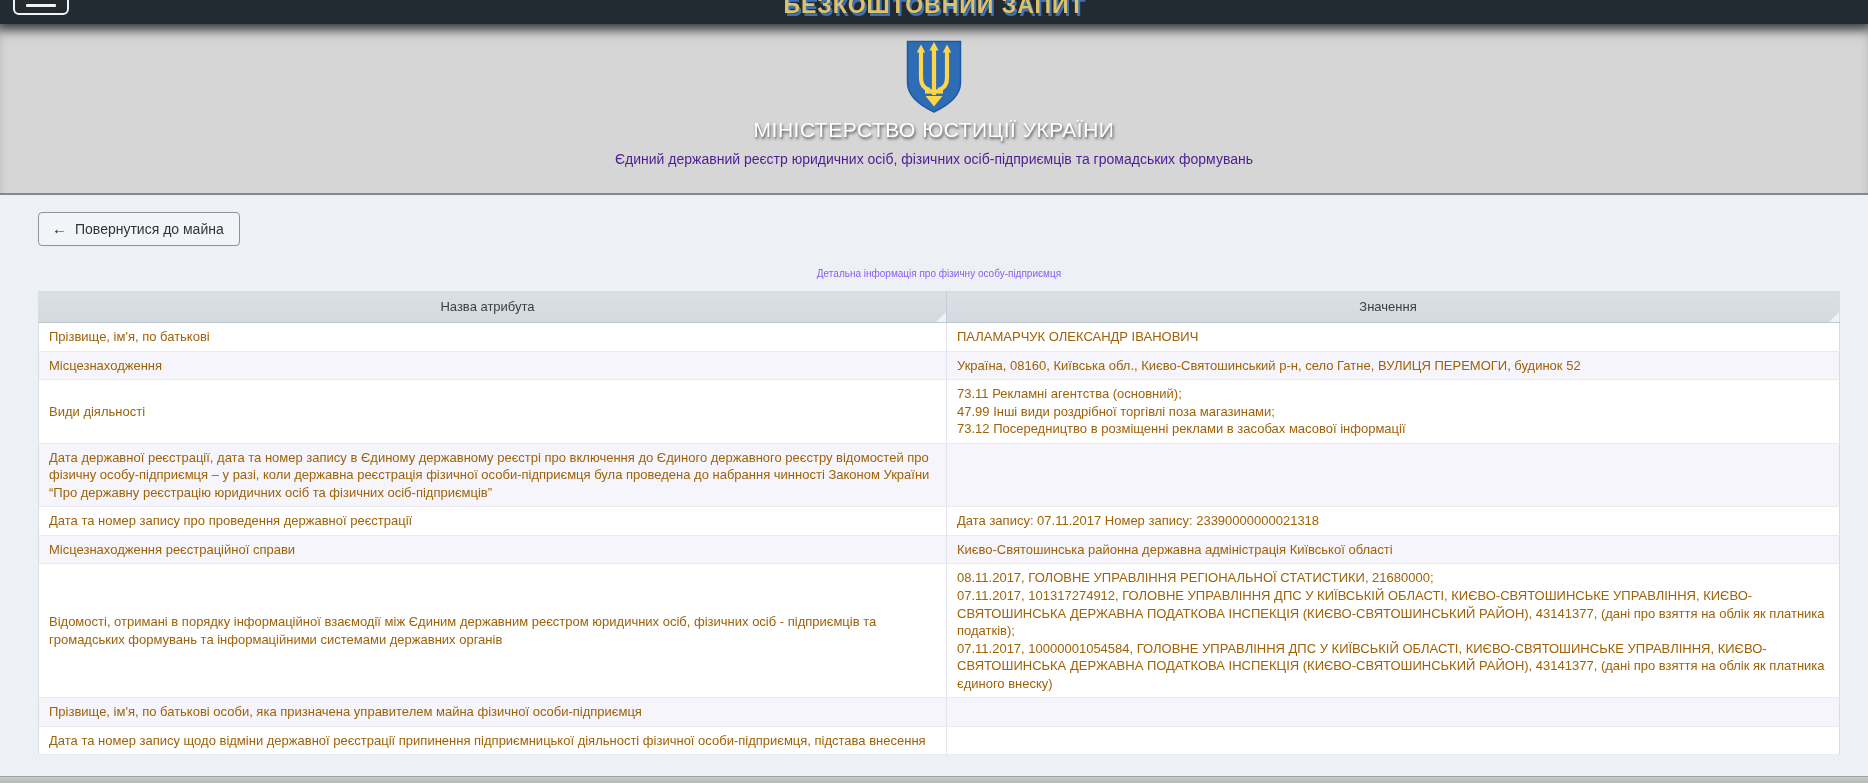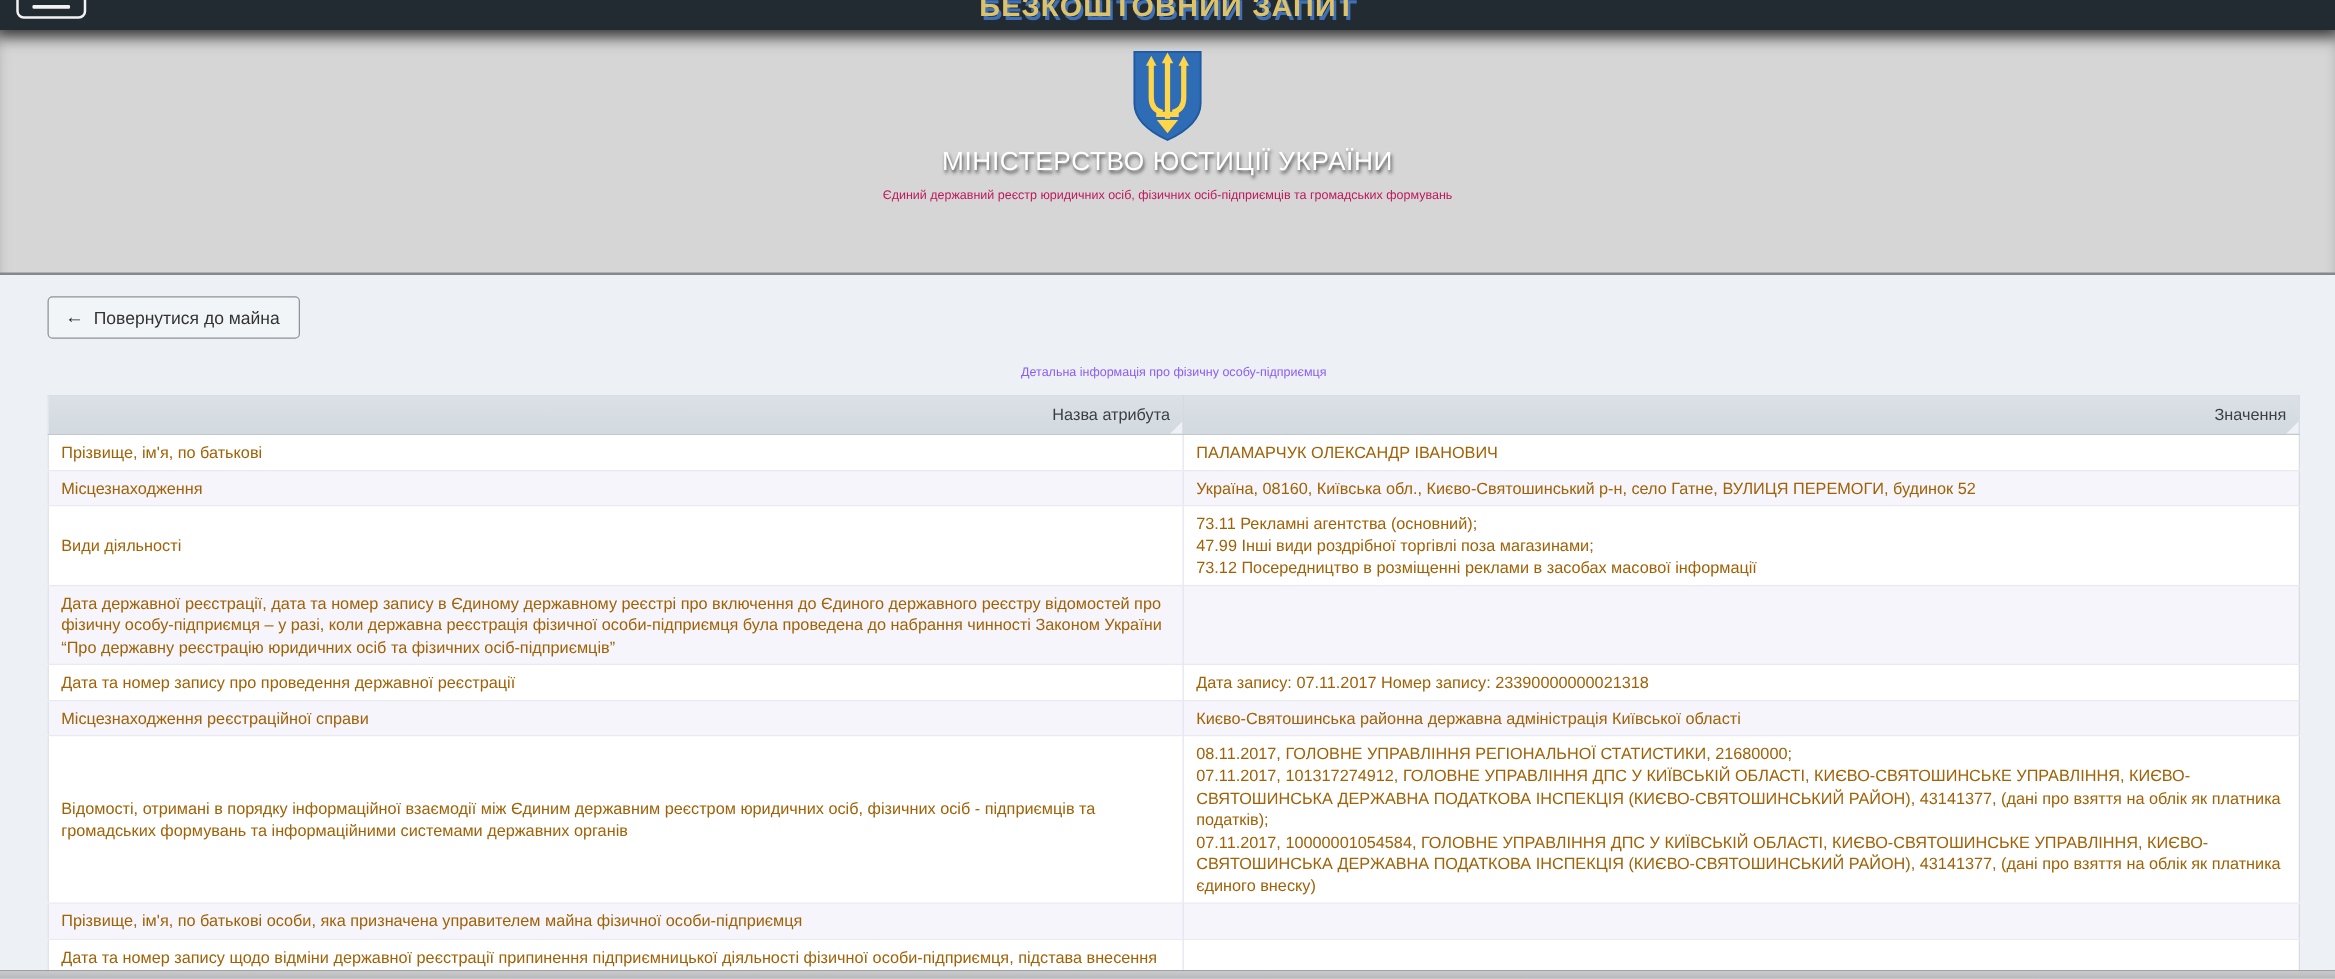--- a/index.html
+++ b/index.html
@@ -41,39 +41,39 @@
     font-size: 23px;
     font-weight: bold;
     letter-spacing: 1px;
     color: #dcc36b;
     text-shadow: 2px 3px 0 #3f6fb5;
     white-space: nowrap;
   }
   
   .site-header {
     position: relative;
-    height: 196px;
+    height: 171px;
     background: #d6d6d6;
     border-bottom: 2px solid #83898c;
     box-shadow: inset 0 12px 14px -7px rgba(0,0,0,0.5);
     text-align: center;
     z-index: 2;
   }
   .emblem-wrap { padding-top: 16px; height: 92px; }
   .ministry-title {
     font-size: 21px;
     color: #ffffff;
     font-weight: 400;
     letter-spacing: 0.5px;
     text-shadow: 1px 2px 3px rgba(0,0,0,0.65);
     margin-top: 2px;
   }
   .registry-subtitle {
-    font-size: 10px;
-    color: #be185d;
+    font-size: 14px;
+    color: #4c1d95;
     margin-top: 9px;
   }
   
   .content { padding: 17px 28px 0 38px; }
   .back-btn {
     display: inline-flex;
     align-items: center;
     gap: 8px;
     background: #f2f5f8;
     border: 1px solid #8d9399;
@@ -100,21 +100,21 @@
     background: #fff;
     border: 1px solid #d8dce4;
   }
   table.attrs col.c-attr { width: 908px; }
   table.attrs th {
     position: relative;
     background: linear-gradient(#dae0e6, #d2d9df);
     color: #3b3f44;
     font-weight: 400;
     font-size: 13px;
-    text-align: right;
+    text-align: center;
     padding: 7px 10px 8px 0;
     border-bottom: 1px solid #c0c7ce;
     border-right: 1px solid #c6cdd4;
     overflow: hidden;
   }
   table.attrs th:last-child { border-right: none; margin-top: 20px; }
   table.attrs th .grip {
     position: absolute;
     right: 0; bottom: 0;
     width: 0; height: 0;

